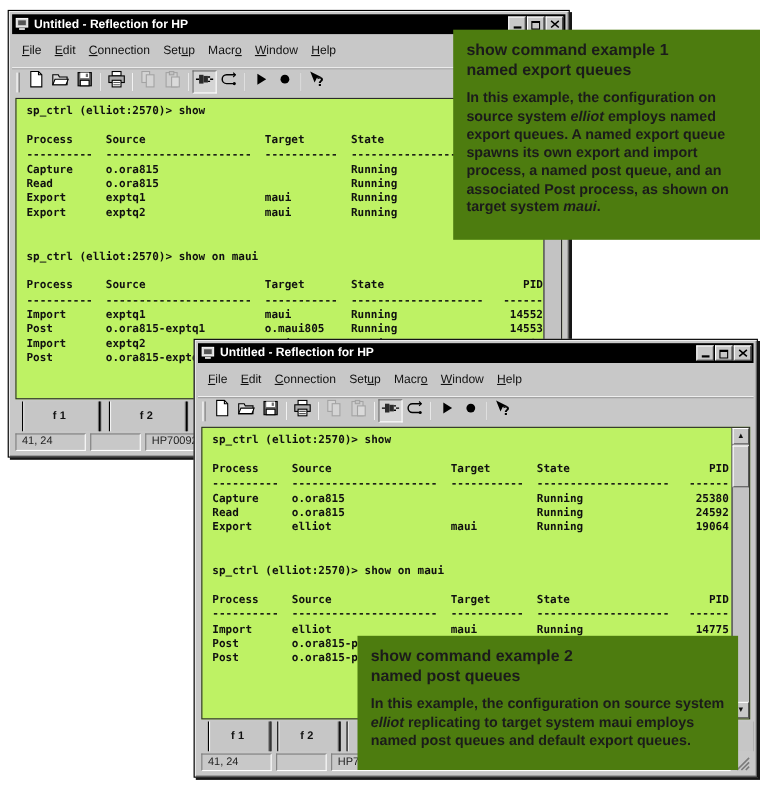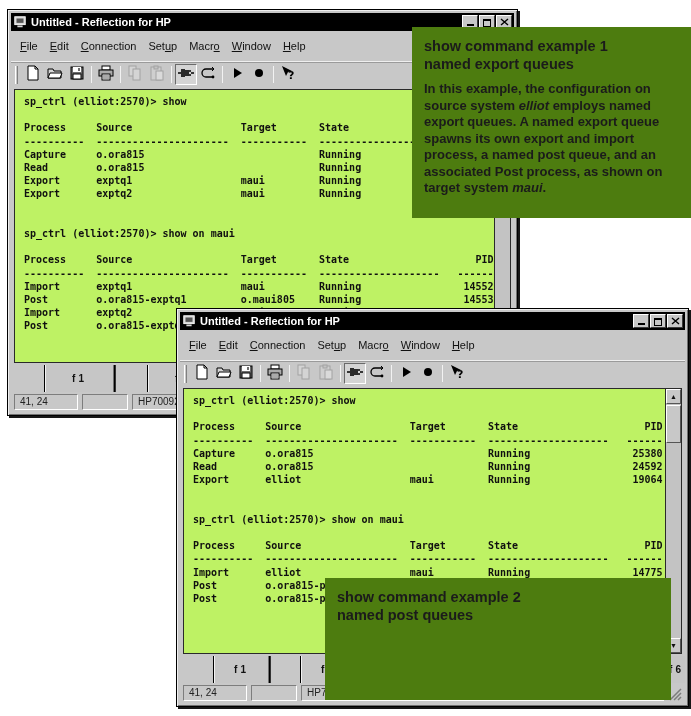--- a/index.html
+++ b/index.html
@@ -68,21 +68,21 @@
   .sb-thumb { height:38px; margin-top:1px; background:#c8c8c8;
     border:1px solid; border-color:#fff #555 #555 #fff; flex:0 0 auto; }
   .sb-track { flex:1 1 auto; }
 
   
   .fkeys { height:27px; display:flex; align-items:center; padding:0 9px; overflow:hidden; flex:0 0 auto; }
   .fkey {
     height:38px; background:#c6c6c6; border:1px solid #000;
     box-shadow: inset 1px 1px 0 #f2f2f2, inset -1px -1px 0 #6f6f6f, 1px 1px 0 #333;
     font-family:"Liberation Sans", sans-serif; font-size:10px; font-weight:bold;
-    color:#111; letter-spacing:3px; text-align:center; line-height:20px; flex:0 0 auto;margin-left:24px;
+    color:#111; letter-spacing:3px; text-align:center; line-height:20px; flex:0 0 auto;
   }
   .fkeys.wide .fkey { width:71px; margin-right:8px; }
   .fkeys.narrow .fkey { width:57px; margin-right:6px; }
   .statusbar { height:20px; display:flex; align-items:center; gap:4px; padding:0 3px; flex:0 0 auto; }
   .scell {
     height:16px; border:1px solid; border-color:#7d7d7d #fff #fff #7d7d7d;
     font-size:10px; color:#222; padding:1px 5px; white-space:nowrap; overflow:hidden;
   }
   .scell.c1 { width:64px; flex:0 0 auto; }
   .scell.c2 { width:46px; flex:0 0 auto; }
@@ -421,15 +421,16 @@
         <svg width="14" height="16" viewBox="0 0 14 16">
             <path d="M13 4L2 15M13 8L6 15M13 12L10 15" stroke="#7c7c7c" stroke-width="1.5"></path>
           </svg>
       </span>
     </div>
   </div>
 
   <div class="callout" id="callout-2">
     <h3>show command example 2
 named post queues</h3>
+    <p><span>In this example, the configuration on source system </span><em>elliot</em><span> replicating to target system maui employs named post queues and default export queues.</span></p>
   </div>
 
 </div>
 
 </body></html>

